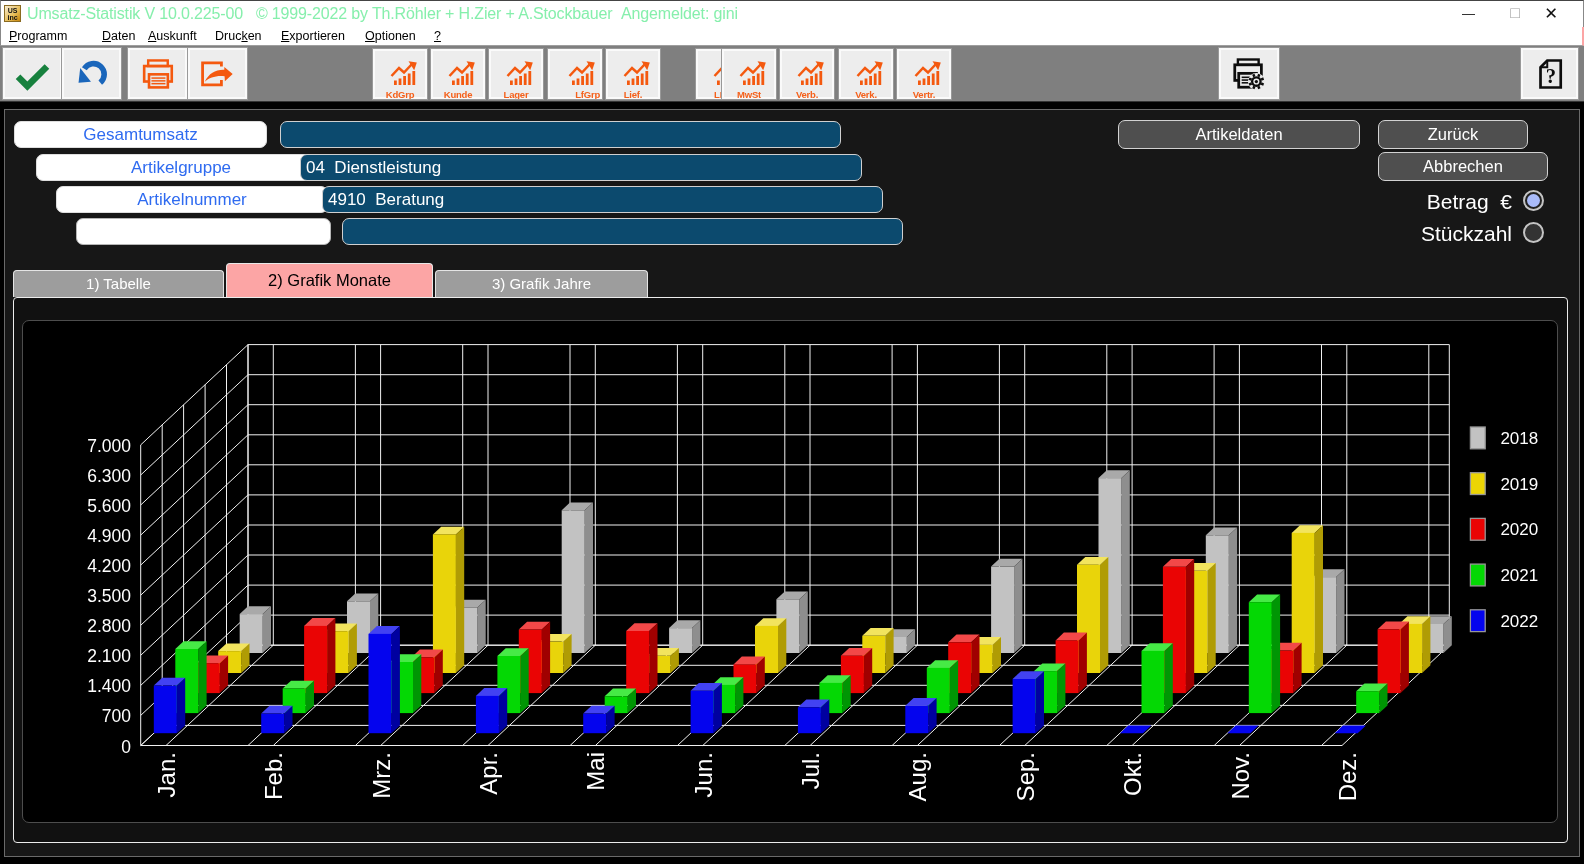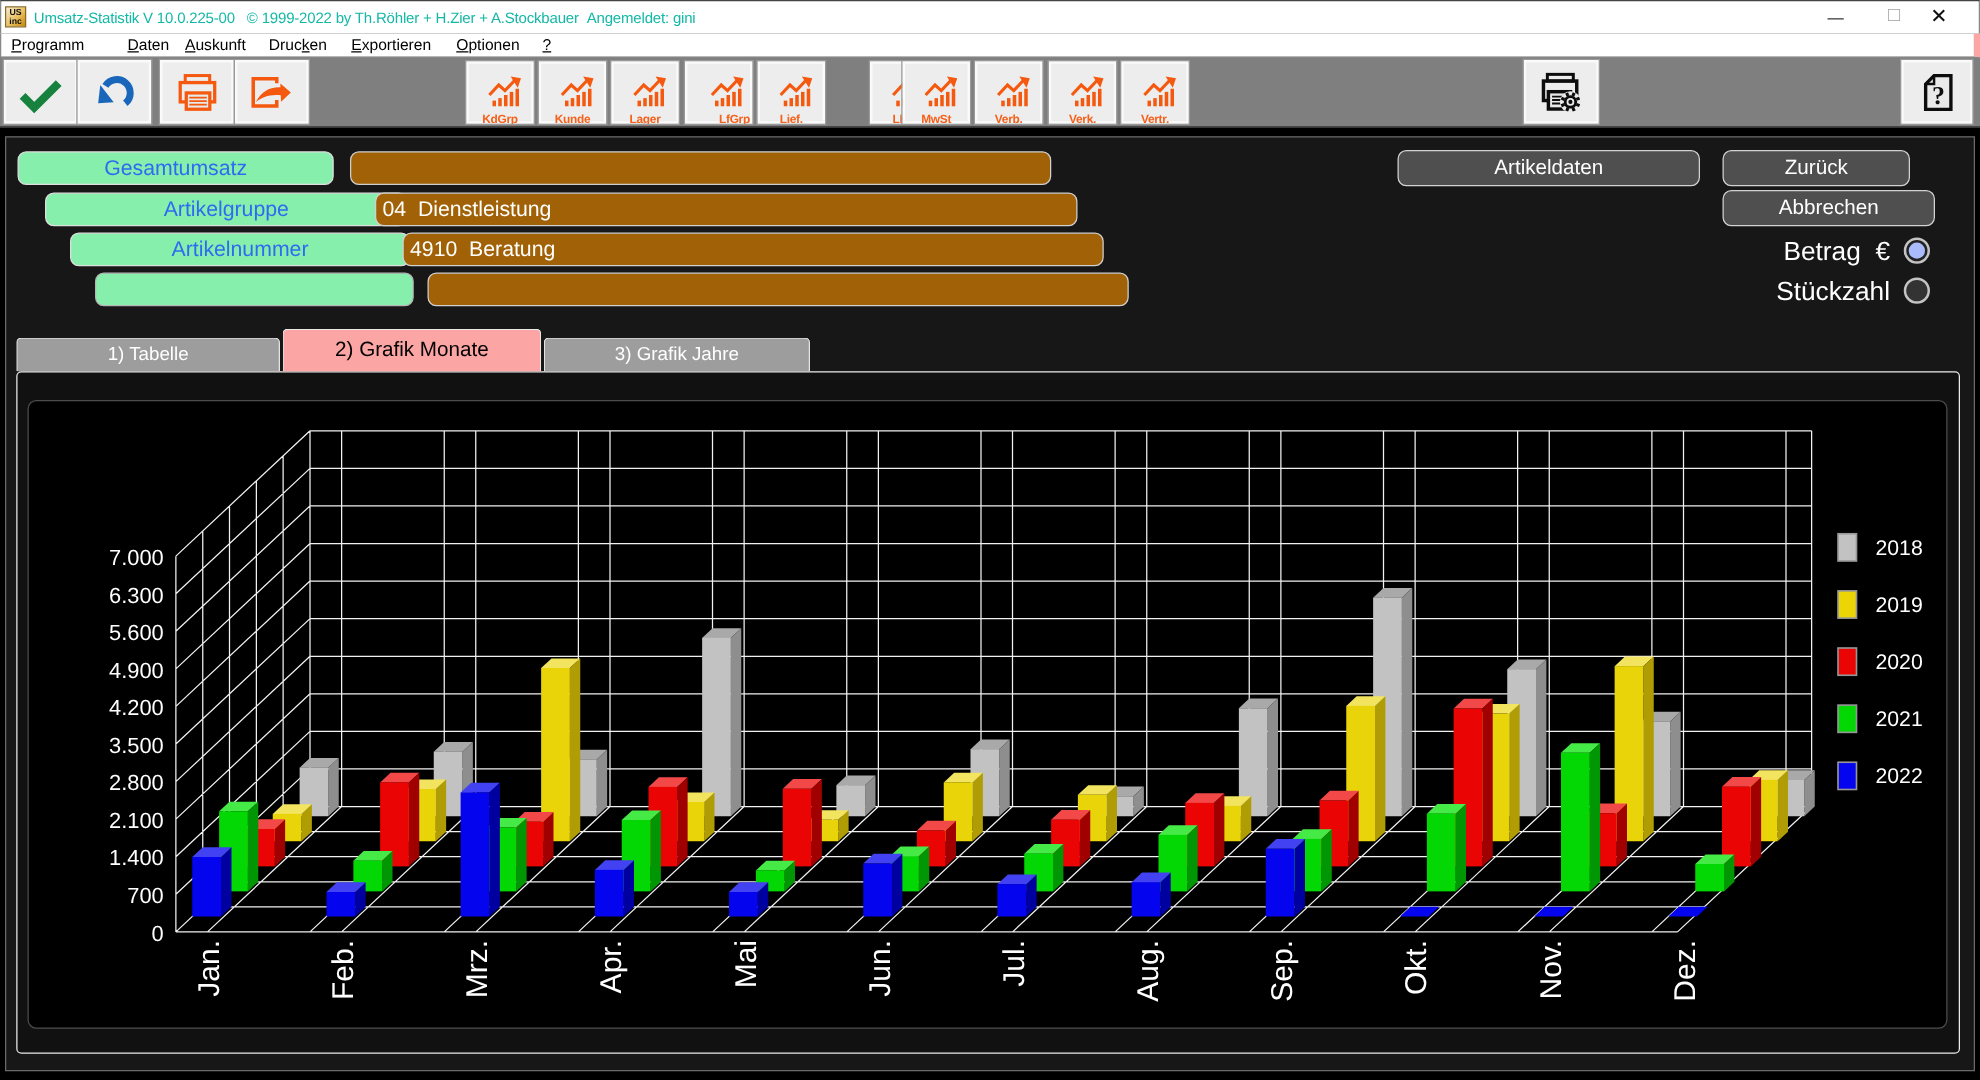--- a/index.html
+++ b/index.html
@@ -1,29 +1,29 @@
 <!DOCTYPE html>
 <html><head><meta charset="utf-8"><title>Umsatz-Statistik</title>
 <style>
 *{margin:0;padding:0;box-sizing:border-box;}
 html,body{width:1584px;height:864px;background:#000;font-family:"Liberation Sans",sans-serif;overflow:hidden;position:relative;}
 .abs{position:absolute;}
 #titlebar{left:0;top:0;width:1584px;height:27px;background:#fff;border-top:1px solid #444;border-left:1px solid #888;border-right:1px solid #888;}
 #appicon{left:4px;top:5px;width:17px;height:17px;background:linear-gradient(135deg,#f7ecd4 0%,#e8c05e 55%,#c8860a 100%);border:1px solid #8a6a20;color:#111;font-weight:bold;font-size:7px;line-height:7px;text-align:center;padding-top:1px;}
-#title{left:27px;top:0;height:27px;line-height:28px;font-size:12px;letter-spacing:-0.15px;color:#14b8a6;}
+#title{left:27px;top:0;height:27px;line-height:28px;font-size:16px;letter-spacing:-0.15px;color:#86efac;}
 #winbtns{right:8px;top:0;height:27px;line-height:27px;font-size:13px;color:#111;}
-#menubar{left:0;top:27px;width:1584px;height:19px;background:#fff;font-size:12.5px;color:#000;border-left:1px solid #888;border-right:5px solid #fca5a5;border-bottom:1px solid #9e9e9e;}
+#menubar{left:0;top:27px;width:1584px;height:19px;background:#fff;font-size:12.5px;color:#000;border-left:1px solid #888;border-right:2px solid #fca5a5;border-bottom:1px solid #9e9e9e;}
 #menubar span{position:absolute;top:2px;}
 #toolbar{left:0;top:46px;width:1584px;height:56px;background:#7f7f7f;border-bottom:1px solid #333;}
 .tb{position:absolute;top:2px;width:59px;height:51px;background:#ededed;border:2px solid #fafafa;outline:1px solid #999;display:flex;align-items:center;justify-content:center;}
 .tbs{position:absolute;top:2.5px;width:54px;height:50px;background:#ededed;border:2px solid #fafafa;outline:1px solid #999;text-align:center;padding-top:3px;}
 .tbl{font-size:9.5px;font-weight:bold;color:#f5601a;margin-top:-2px;letter-spacing:-0.2px;}
 #mainbox{left:4px;top:109px;width:1576px;height:748px;background:#171717;border:1px solid #6a6a6a;}
-.fbtn{position:absolute;background:#86efac;border:1px solid #dedede;border-radius:7px;color:#2f6bf0;font-size:17px;text-align:center;height:27px;line-height:26px;}
-.fbox{position:absolute;background:#a16207;border:1px solid #d0d0d0;border-radius:7px;color:#fff;font-size:17px;height:27px;line-height:26px;padding-left:5px;white-space:pre;}
+.fbtn{position:absolute;background:#ffffff;border:1px solid #dedede;border-radius:7px;color:#2f6bf0;font-size:17px;text-align:center;height:27px;line-height:26px;}
+.fbox{position:absolute;background:#0c4a6e;border:1px solid #d0d0d0;border-radius:7px;color:#fff;font-size:17px;height:27px;line-height:26px;padding-left:5px;white-space:pre;}
 .gbtn{position:absolute;background:#4f4f4f;border:1px solid #d2d2d2;border-radius:7px;color:#fff;font-size:16.5px;text-align:center;height:29px;line-height:27px;}
 .rlab{position:absolute;color:#fff;font-size:21px;text-align:right;width:140px;line-height:21px;}
 .radio{position:absolute;width:21px;height:21px;border-radius:50%;border:2px solid #c4c4c4;background:#333;}
 .radio.sel::after{content:"";position:absolute;left:2px;top:2px;width:13px;height:13px;border-radius:50%;background:#a9bbfa;}
 .radio.sel{background:#222;}
 .tab{position:absolute;height:27px;background:#9d9d9d;border:1px solid #e4e4e4;border-bottom:none;border-radius:4px 4px 0 0;color:#fff;font-size:15px;text-align:center;line-height:26px;top:270px;}
 #tab2{top:263px;height:34px;background:#fca5a5;color:#000;font-size:16.5px;line-height:33px;z-index:5;border-color:#e8e8e8;}
 #tabpanel{left:13px;top:297px;width:1555px;height:546px;border:1px solid #ececec;border-radius:4px;background:#111;}
 #chartbox{left:22px;top:320px;width:1536px;height:503px;border:1px solid #4d4d4d;border-radius:7px;background:#000;}
 </style></head>

